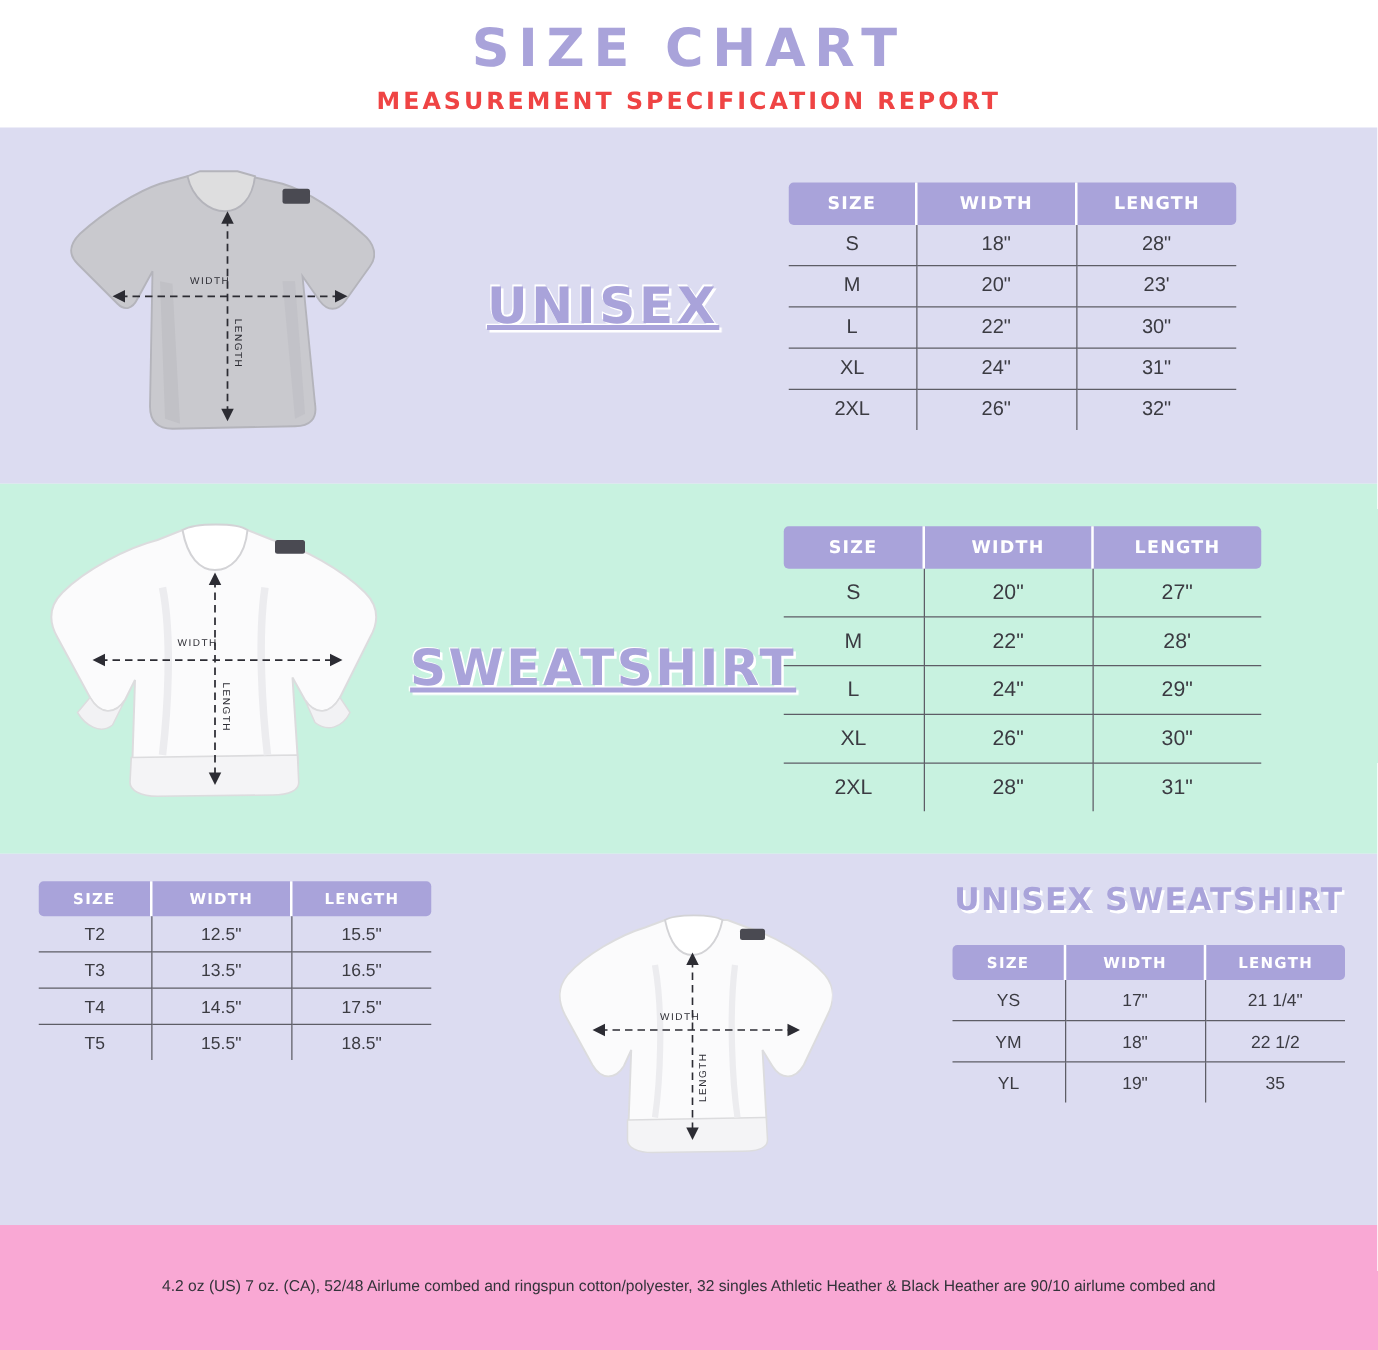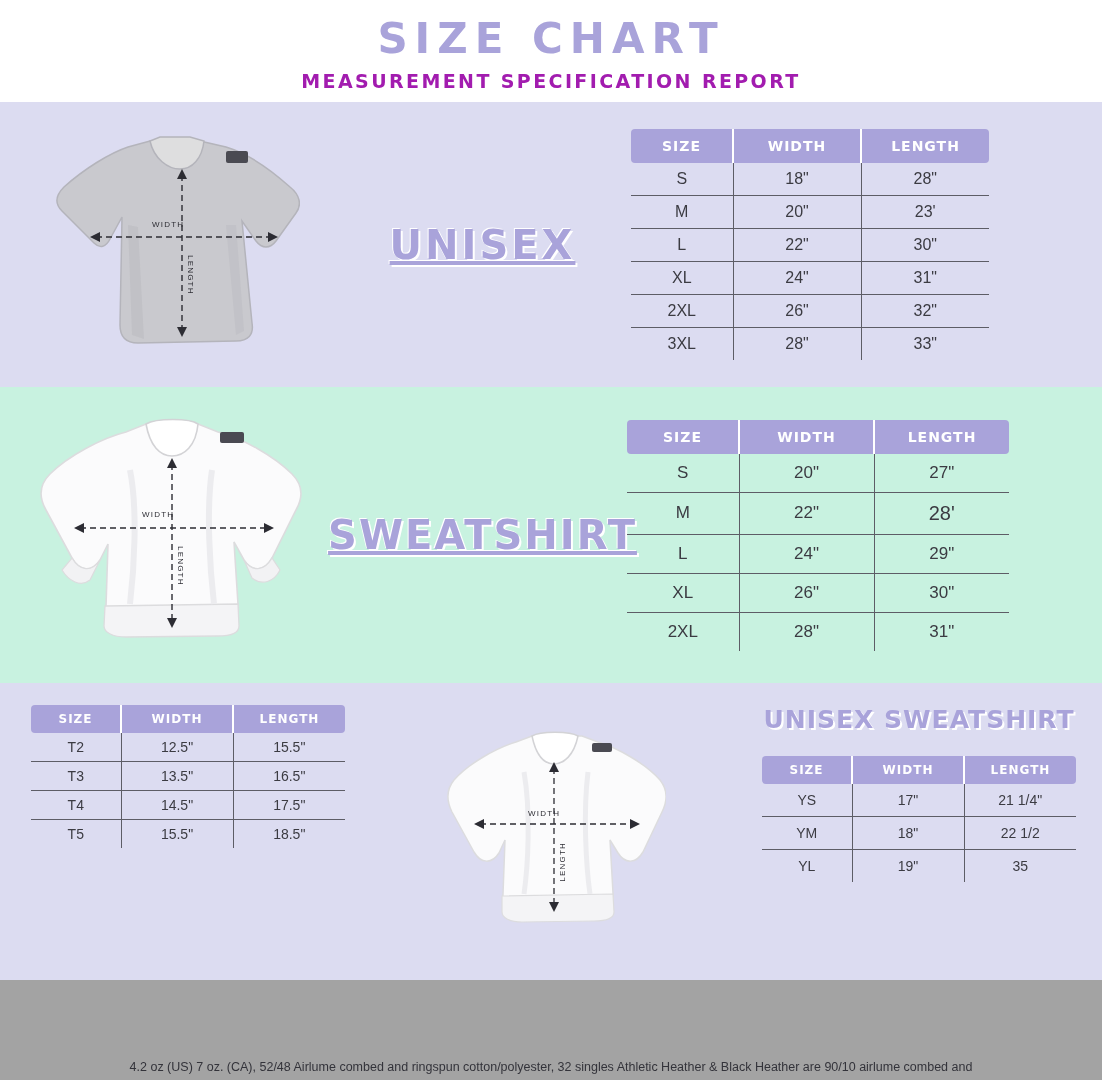--- a/index.html
+++ b/index.html
@@ -29,21 +29,21 @@
     letter-spacing: 7px;
     color: #a9a3da;
     line-height: 1;
     text-shadow: 1px 1px 0 rgba(255,255,255,0.6);
   }
   .header-sub {
     font-family: "DejaVu Sans", sans-serif;
     font-weight: bold;
     font-size: 19px;
     letter-spacing: 2.4px;
-    color: #a21caf;
+    color: #ef4444;
     margin-top: 10px;
   }
 
   
   .band {
     display: flex;
     align-items: center;
     position: relative;
   }
   .band-unisex { height: 285px; background: #dcdcf1; }
@@ -145,23 +145,23 @@
     flex: 1;
     height: 100%;
     display: flex;
     align-items: center;
     justify-content: center;
   }
 
   
   .footer {
     height: 100px;
-    background: #a3a3a3;
+    background: #f9a8d4;
     display: flex;
-    align-items: flex-end;
+    align-items: center;
     justify-content: center;
     padding: 0 40px;
   }
   .footer p {
     margin: 0;
     text-align: center;
     font-size: 12.5px;
     line-height: 1.9;
     color: #33333a;
     font-family: "Liberation Sans", sans-serif;
@@ -249,25 +249,20 @@
         <tr>
           <td>XL</td>
           <td>24"</td>
           <td>31"</td>
         </tr>
         <tr>
           <td>2XL</td>
           <td>26"</td>
           <td>32"</td>
         </tr>
-        <tr>
-          <td>3XL</td>
-          <td>28"</td>
-          <td>33"</td>
-        </tr>
       </tbody>
     </table>
   </div>
 </div>
 
 <div class="band band-sweatshirt">
 
   <div style="width:340px;height:100%;display:flex;align-items:center;justify-content:center;">
     <div class="garment" style="width:280px;height:250px;position:relative;">
       <svg width="280" height="250" viewBox="0 0 280 250">
@@ -314,21 +309,21 @@
       </thead>
       <tbody>
         <tr>
           <td style="padding:9px 0;font-size:17px;">S</td>
           <td style="padding:9px 0;font-size:17px;">20"</td>
           <td style="padding:9px 0;font-size:17px;">27"</td>
         </tr>
         <tr>
           <td style="padding:9px 0;font-size:17px;">M</td>
           <td style="padding:9px 0;font-size:17px;">22"</td>
-          <td style="padding:9px 0;font-size:20px;">28'</td>
+          <td style="padding:9px 0;font-size:17px;">28'</td>
         </tr>
         <tr>
           <td style="padding:9px 0;font-size:17px;">L</td>
           <td style="padding:9px 0;font-size:17px;">24"</td>
           <td style="padding:9px 0;font-size:17px;">29"</td>
         </tr>
         <tr>
           <td style="padding:9px 0;font-size:17px;">XL</td>
           <td style="padding:9px 0;font-size:17px;">26"</td>
           <td style="padding:9px 0;font-size:17px;">30"</td>

